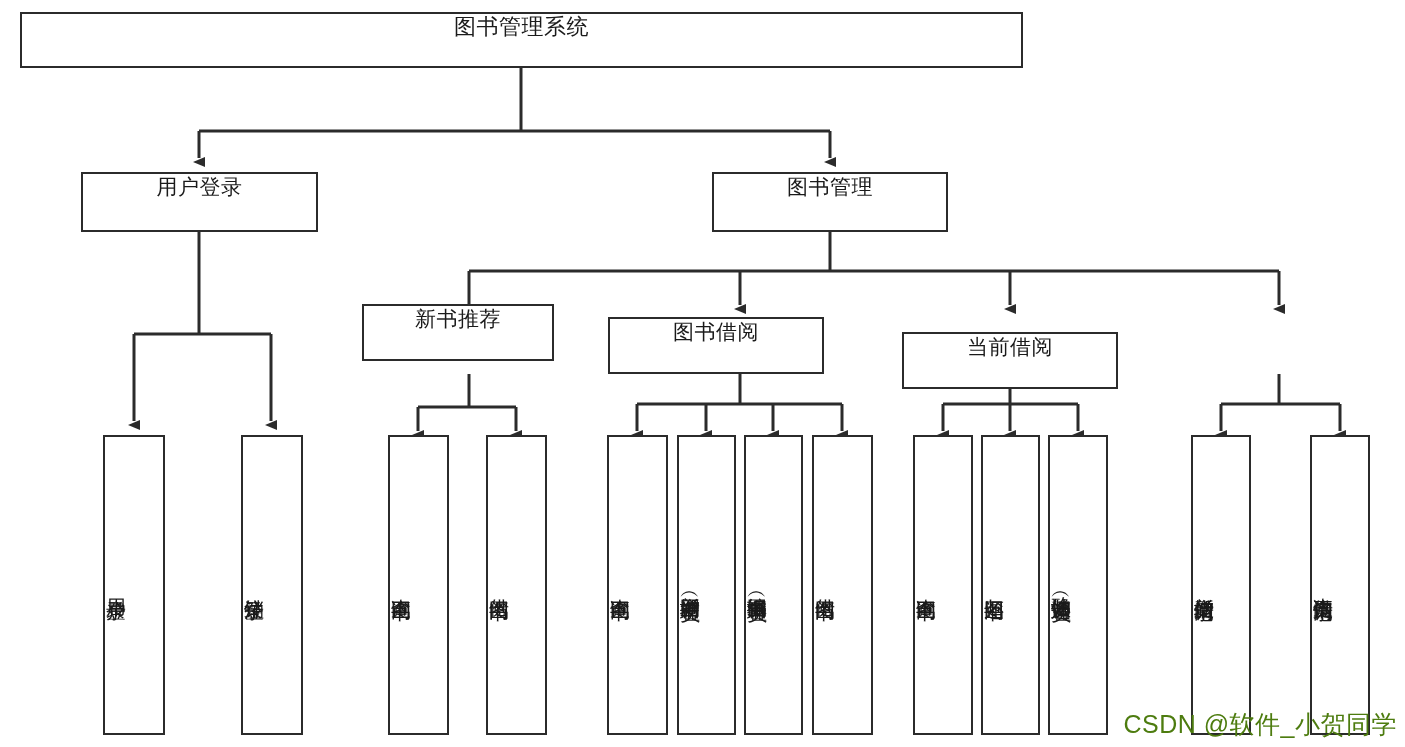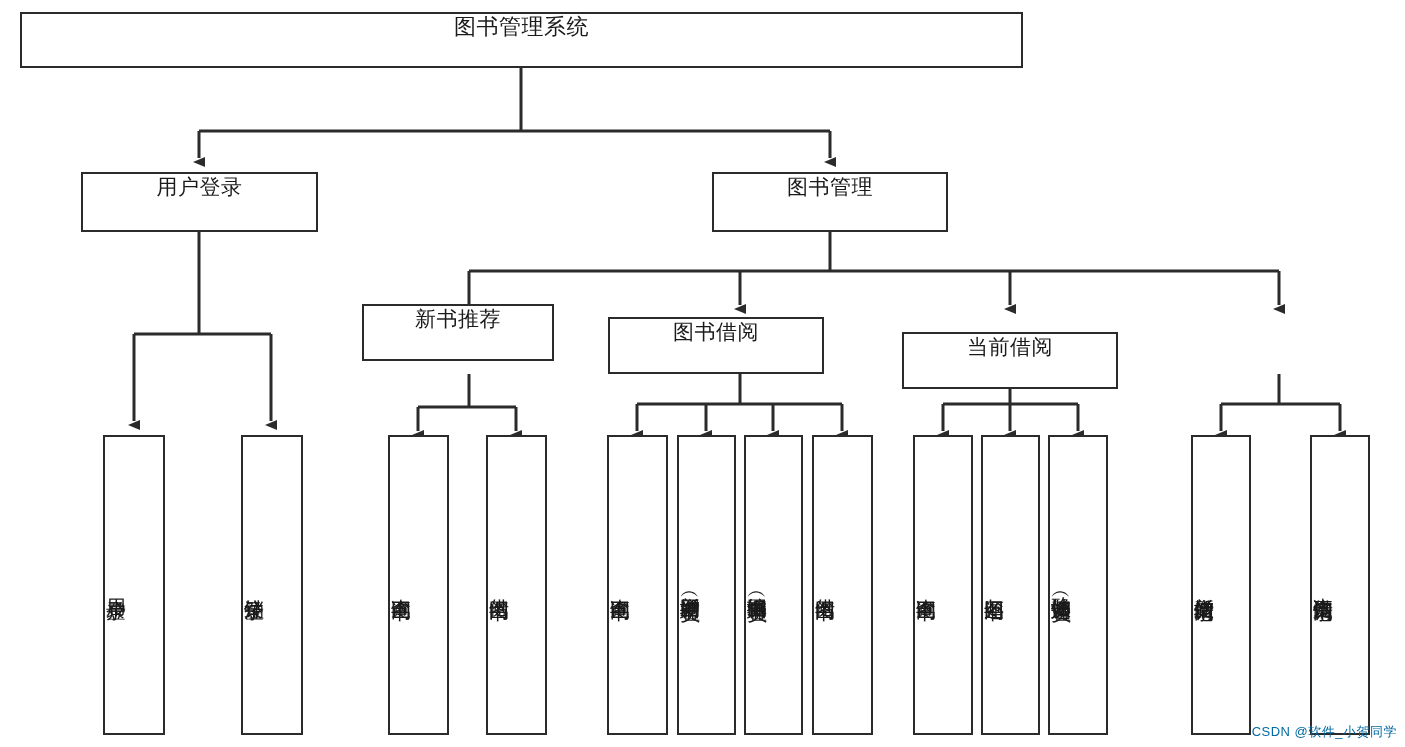--- a/index.html
+++ b/index.html
@@ -67,22 +67,22 @@
     margin-top: auto;
     margin-bottom: auto;
   }
   .node.vert {
     flex-direction: column;
   }
   .watermark {
     position: absolute;
     right: 8px;
     bottom: 6px;
-    font-size: 13px;
-    color: #0369a1;
+    font-size: 25px;
+    color: #4d7c0f;
     letter-spacing: 0.5px;
     white-space: nowrap;
     z-index: 5;
   }
 </style>
 </head>
 <body>
 
 <div id="canvas">
 

